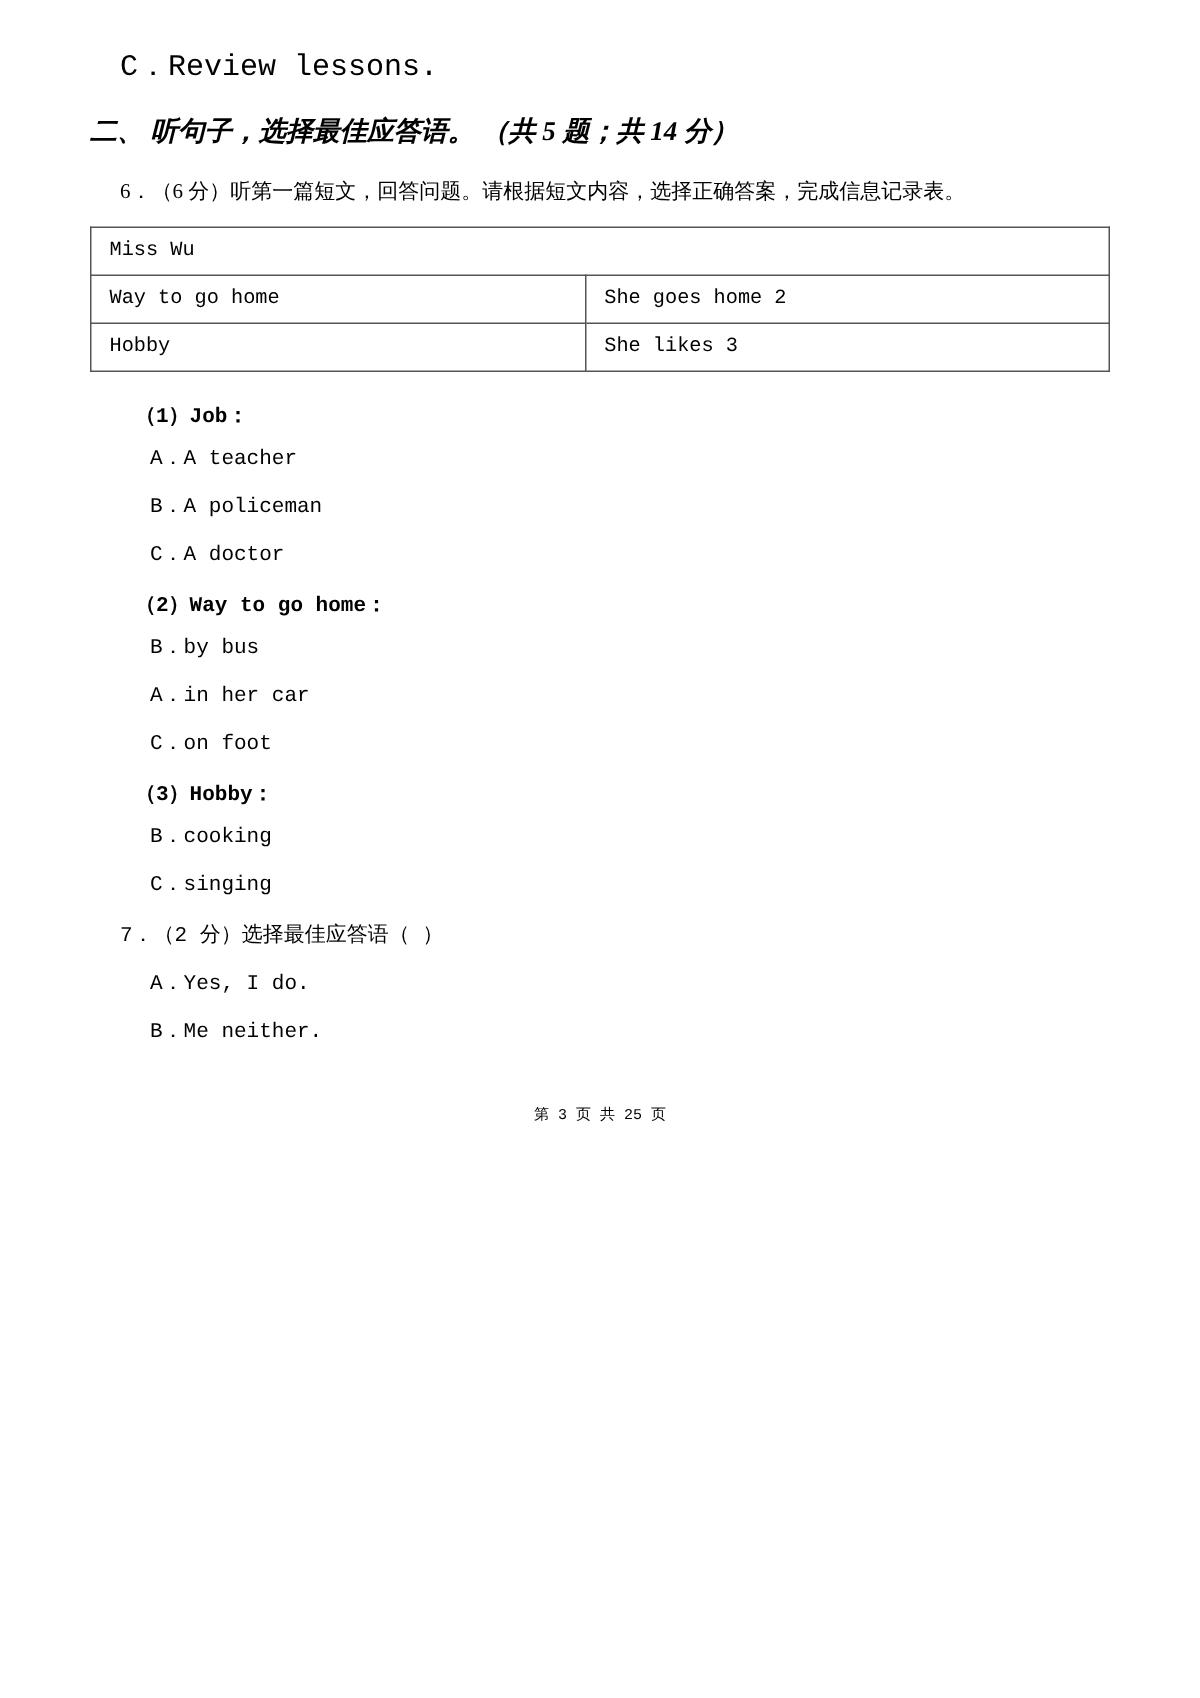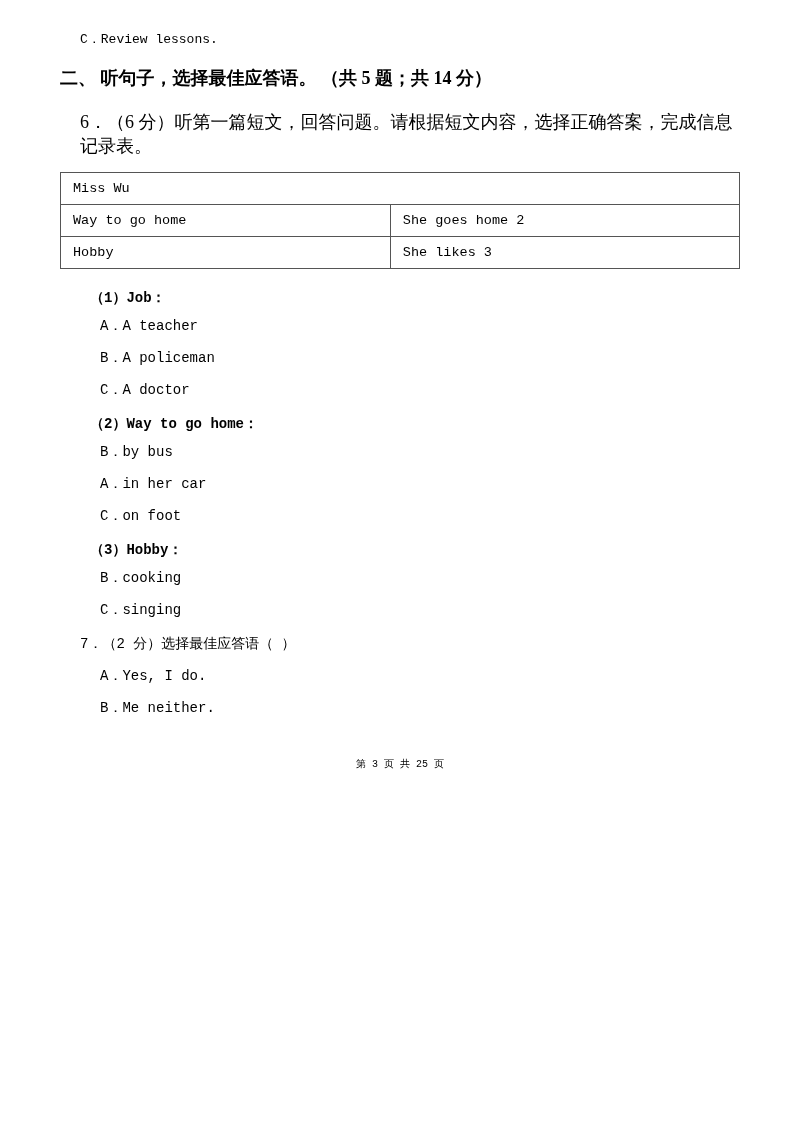--- a/index.html
+++ b/index.html
@@ -18,36 +18,37 @@
       padding: 30px 60px 40px 60px;
     }
 
     .page-content {
       width: 100%;
     }
 
     .section-c-item {
       margin-bottom: 18px;
       padding-left: 20px;
-      font-size: 13px;
+      font-size: 20px;
       font-family: 'Courier New', Courier, monospace;
     }
 
     .section-header {
       font-size: 18px;
       font-weight: bold;
       margin-bottom: 20px;
       margin-top: 10px;
       display: flex;
       align-items: center;
       gap: 8px;
+      font-style: italic;
     }
 
     .question-intro {
-      font-size: 18px;
+      font-size: 14px;
       margin-bottom: 14px;
       padding-left: 20px;
     }
 
     .info-table {
       width: 100%;
       border-collapse: collapse;
       margin-bottom: 20px;
       font-family: 'Courier New', Courier, monospace;
       font-size: 13.5px;

